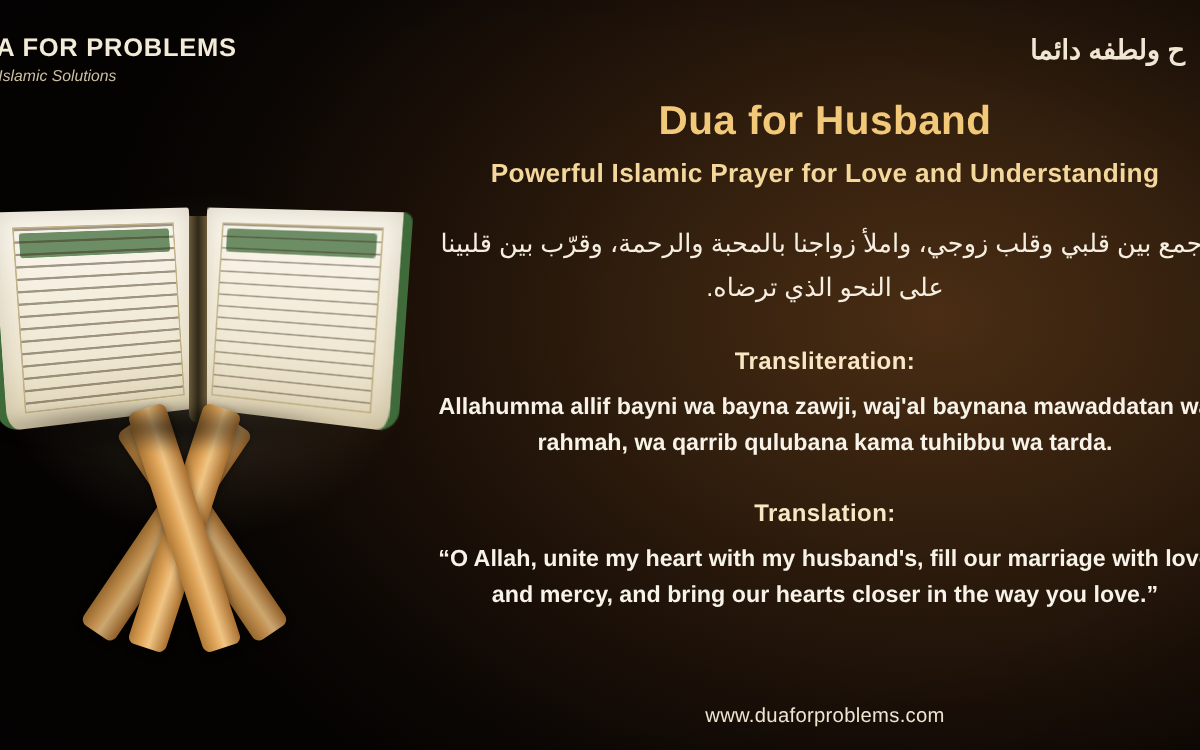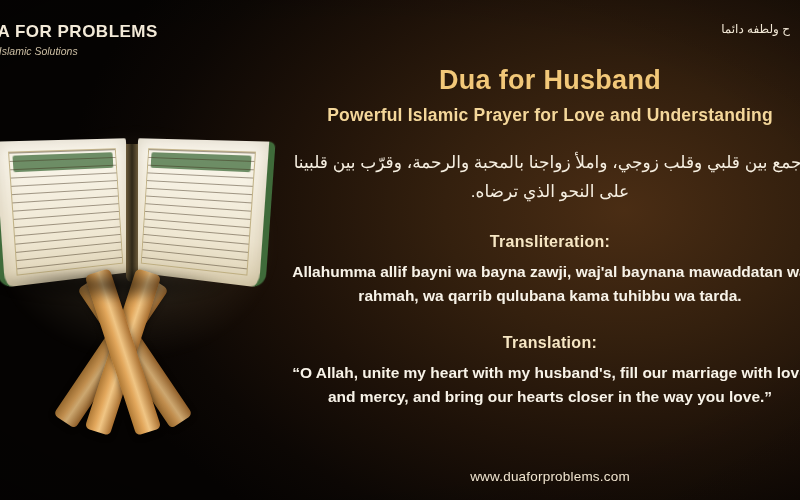--- a/index.html
+++ b/index.html
@@ -48,25 +48,26 @@
     font-style: italic;
     color: #cdbfa4;
     white-space: nowrap;
   }
 
   
   .top-arabic {
     position: absolute;
     right: 10px;
     top: 22px;
-    font-size: 12px;
+    font-size: 18px;
     color: #f0e6d4;
     direction: rtl;
     white-space: nowrap;
     z-index: 5;
+    font-weight: bold;
   }
 
   
   .quran-wrap {
     position: absolute;
     left: -14px;
     top: 118px;
     width: 300px;
     height: 330px;
     z-index: 4;

